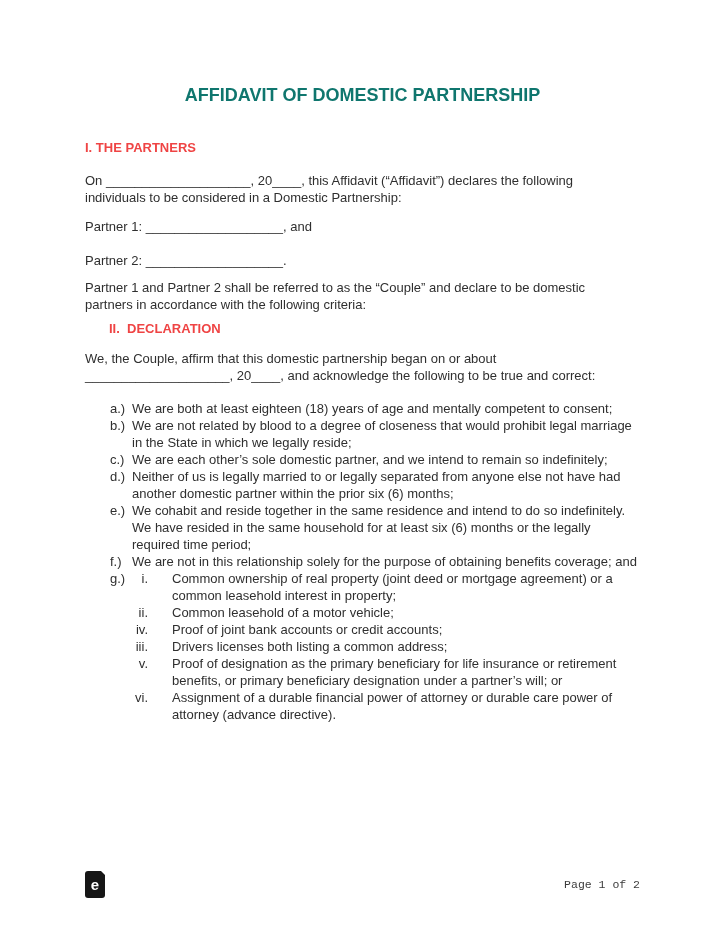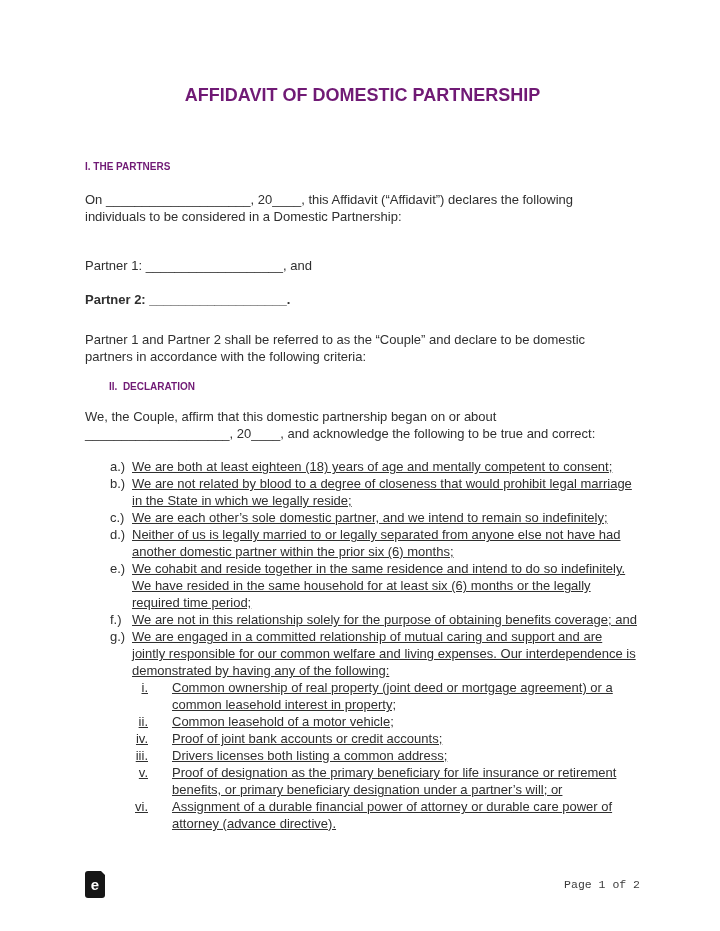--- a/index.html
+++ b/index.html
@@ -11,38 +11,38 @@
   }
   .page {
     position:relative;
     width:720px; height:931px;
     background:#ffffff;
     padding:84px 80px 0 85px;
     font-size:13px; line-height:17px;
   }
   .doc-title {
     font-size:18px; line-height:22px; font-weight:bold;
-    text-align:center; color:#701a75;
-    margin-bottom:52px;
+    text-align:center; color:#0f766e;
+    margin-bottom:33px;
   }
   .section-heading {
-    font-size:10px; line-height:17px; font-weight:bold;
-    white-space:pre; color:#701a75;
+    font-size:13px; line-height:17px; font-weight:bold;
+    white-space:pre; color:#ef4444;
     margin-bottom:16px;
   }
-  .para { white-space:pre-line; margin-bottom:32px; }
+  .para { white-space:pre-line; margin-bottom:12px; }
   .partner-line { margin-bottom:17px; }
-  .partner-line.last { margin-bottom:23px;font-weight:bold; }
-  .couple-para { margin-bottom:13px; }
+  .partner-line.last { margin-bottom:10px; }
+  .couple-para { margin-bottom:7px; }
   .decl-heading { margin-bottom:13px;padding-left:24px; }
   .decl-intro { margin-bottom:16px;margin-top:8px; }
   ol.letter-list { list-style:none; padding-left:25px; }
   ol.letter-list > li { display:flex; }
   .letter-marker { flex:none; width:22px; }
-  .letter-text { flex:1; max-width:506px;text-decoration:underline; }
+  .letter-text { flex:1; max-width:506px; }
   ol.roman-list { list-style:none; }
   ol.roman-list > li { display:flex; }
   .roman-marker { flex:none; width:16px; text-align:right; margin-right:24px; }
   .roman-text { flex:1; max-width:466px; }
   .footer-bar {
     position:absolute; left:85px; right:80px; bottom:33px;
     display:flex; justify-content:space-between; align-items:center;
   }
   .eforms-logo {
     position:relative; width:20px; height:27px;
@@ -103,21 +103,20 @@
         <span class="letter-marker">e.)</span>
         <span class="letter-text">We cohabit and reside together in the same residence and intend to do so indefinitely. We have resided in the same household for at least six (6) months or the legally required time period;</span>
       </li>
       <li>
         <span class="letter-marker">f.)</span>
         <span class="letter-text">We are not in this relationship solely for the purpose of obtaining benefits coverage; and</span>
       </li>
       <li>
         <span class="letter-marker">g.)</span>
         <span class="letter-text">
-          <span>We are engaged in a committed relationship of mutual caring and support and are jointly responsible for our common welfare and living expenses. Our interdependence is demonstrated by having any of the following:</span>
           <ol class="roman-list">
             <li>
               <span class="roman-marker">i.</span>
               <span class="roman-text">Common ownership of real property (joint deed or mortgage agreement) or a common leasehold interest in property;</span>
             </li>
             <li>
               <span class="roman-marker">ii.</span>
               <span class="roman-text">Common leasehold of a motor vehicle;</span>
             </li>
             <li>

